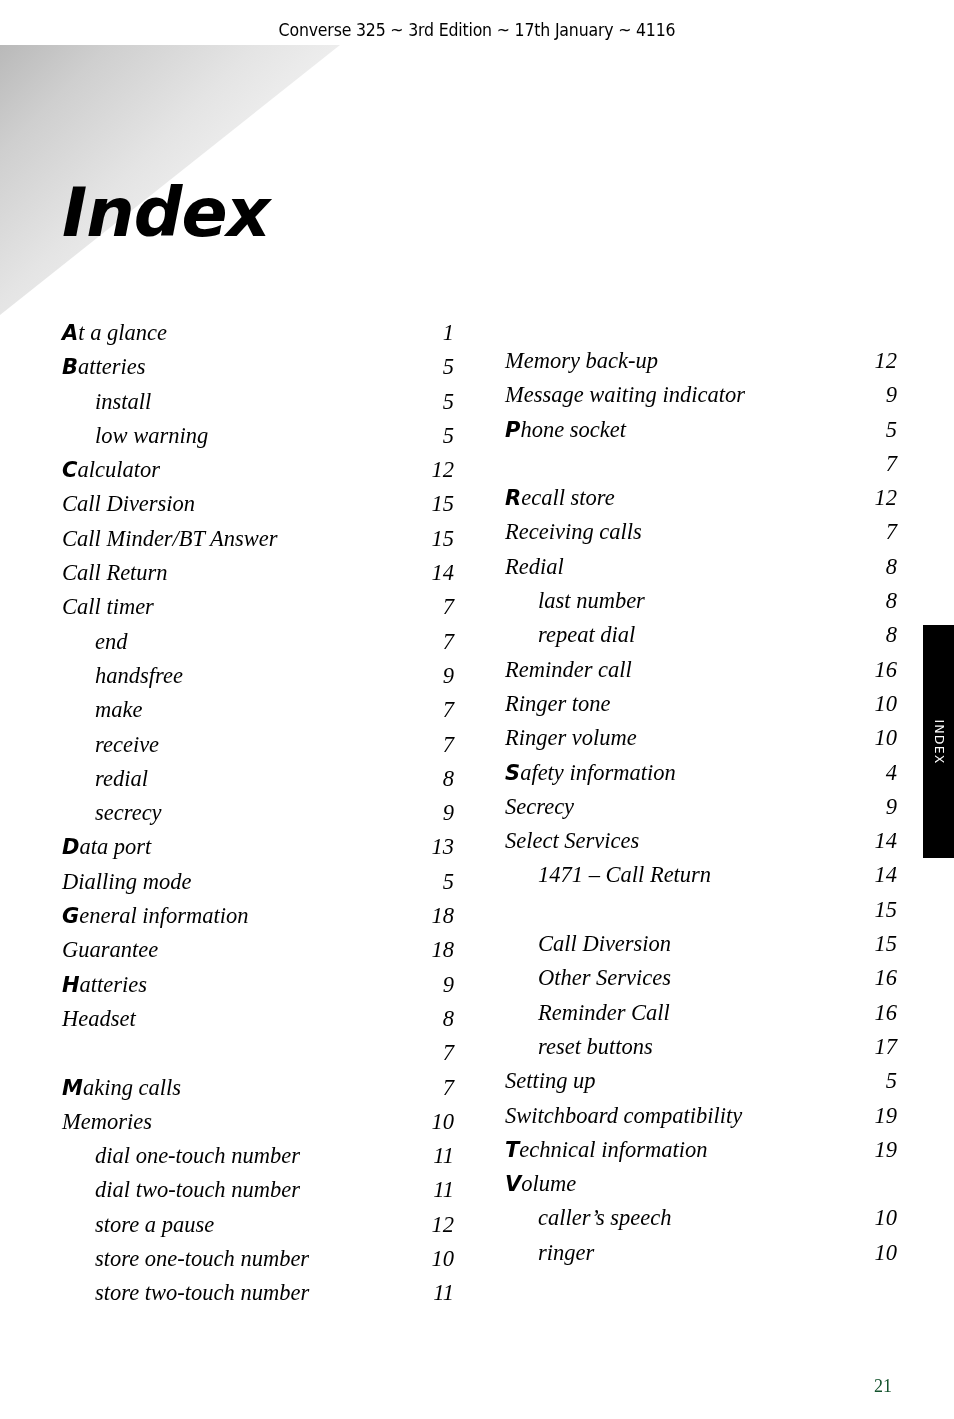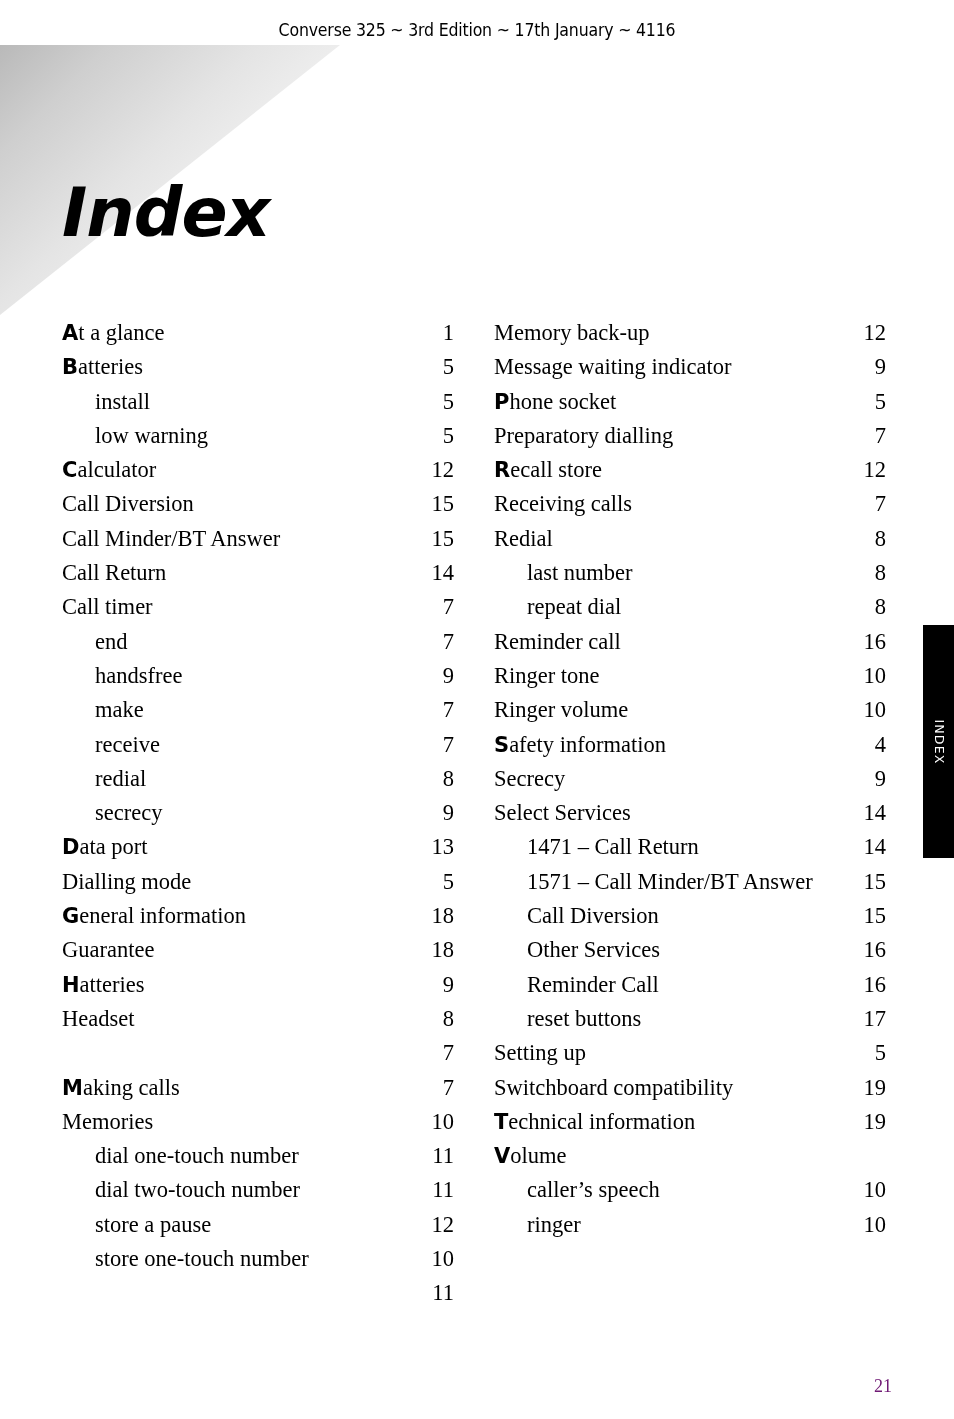--- a/index.html
+++ b/index.html
@@ -63,23 +63,24 @@
   
   #index-body {
     position: absolute;
     top: 316px;
     left: 0;
     width: 954px;
   }
   .index-column {
     position: absolute;
     top: 0;
+    font-style: italic;
   }
   #column-left  { left: 62px;  width: 392px; }
-  #column-right { left: 494px; width: 392px; }
+  #column-right { left: 505px; width: 392px; margin-top: 28px; }
 
   .index-entry {
     display: flex;
     align-items: baseline;
     height: 34.3px;
     font-size: 22.5px;
     line-height: 34.3px;
     white-space: nowrap;
   }
   .entry-label {
@@ -122,21 +123,21 @@
     letter-spacing: 1.2px;
     white-space: nowrap;
   }
 
   
   #page-folio {
     position: absolute;
     right: 62px;
     bottom: 22px;
     font-size: 18px;
-    color: #701a75;
+    color: #14532d;
   }
 </style>
 </head>
 <body>
 
 <div id="corner-wedge"></div>
 
 <div id="doc-header">Converse 325 ~ 3rd Edition ~ 17th January ~ 4116</div>
 
 <h1 id="page-title">Index</h1>
@@ -276,20 +277,21 @@
         <span class="entry-label"><span class="rest">store a pause</span></span>
         <span class="entry-dots"></span>
         <span class="entry-page">12</span>
       </div>
       <div class="index-entry level-1">
         <span class="entry-label"><span class="rest">store one-touch number</span></span>
         <span class="entry-dots"></span>
         <span class="entry-page">10</span>
       </div>
       <div class="index-entry level-1">
+        <span class="entry-label"><span class="rest">store two-touch number</span></span>
         <span class="entry-dots"></span>
         <span class="entry-page">11</span>
       </div>
     </div>
   <div class="index-column" id="column-right">
       <div class="index-entry level-0">
         <span class="entry-label"><span class="rest">Memory back-up</span></span>
         <span class="entry-dots"></span>
         <span class="entry-page">12</span>
       </div>
@@ -297,21 +299,20 @@
         <span class="entry-label"><span class="rest">Message waiting indicator</span></span>
         <span class="entry-dots"></span>
         <span class="entry-page">9</span>
       </div>
       <div class="index-entry level-0">
         <span class="entry-label"><span class="initial">P</span><span class="rest">hone socket</span></span>
         <span class="entry-dots"></span>
         <span class="entry-page">5</span>
       </div>
       <div class="index-entry level-0">
-        <span class="entry-label"><span class="rest">Preparatory dialling</span></span>
         <span class="entry-dots"></span>
         <span class="entry-page">7</span>
       </div>
       <div class="index-entry level-0">
         <span class="entry-label"><span class="initial">R</span><span class="rest">ecall store</span></span>
         <span class="entry-dots"></span>
         <span class="entry-page">12</span>
       </div>
       <div class="index-entry level-0">
         <span class="entry-label"><span class="rest">Receiving calls</span></span>
@@ -362,21 +363,20 @@
         <span class="entry-label"><span class="rest">Select Services</span></span>
         <span class="entry-dots"></span>
         <span class="entry-page">14</span>
       </div>
       <div class="index-entry level-1">
         <span class="entry-label"><span class="rest">1471 – Call Return</span></span>
         <span class="entry-dots"></span>
         <span class="entry-page">14</span>
       </div>
       <div class="index-entry level-1">
-        <span class="entry-label"><span class="rest">1571 – Call Minder/BT Answer</span></span>
         <span class="entry-dots"></span>
         <span class="entry-page">15</span>
       </div>
       <div class="index-entry level-1">
         <span class="entry-label"><span class="rest">Call Diversion</span></span>
         <span class="entry-dots"></span>
         <span class="entry-page">15</span>
       </div>
       <div class="index-entry level-1">
         <span class="entry-label"><span class="rest">Other Services</span></span>

